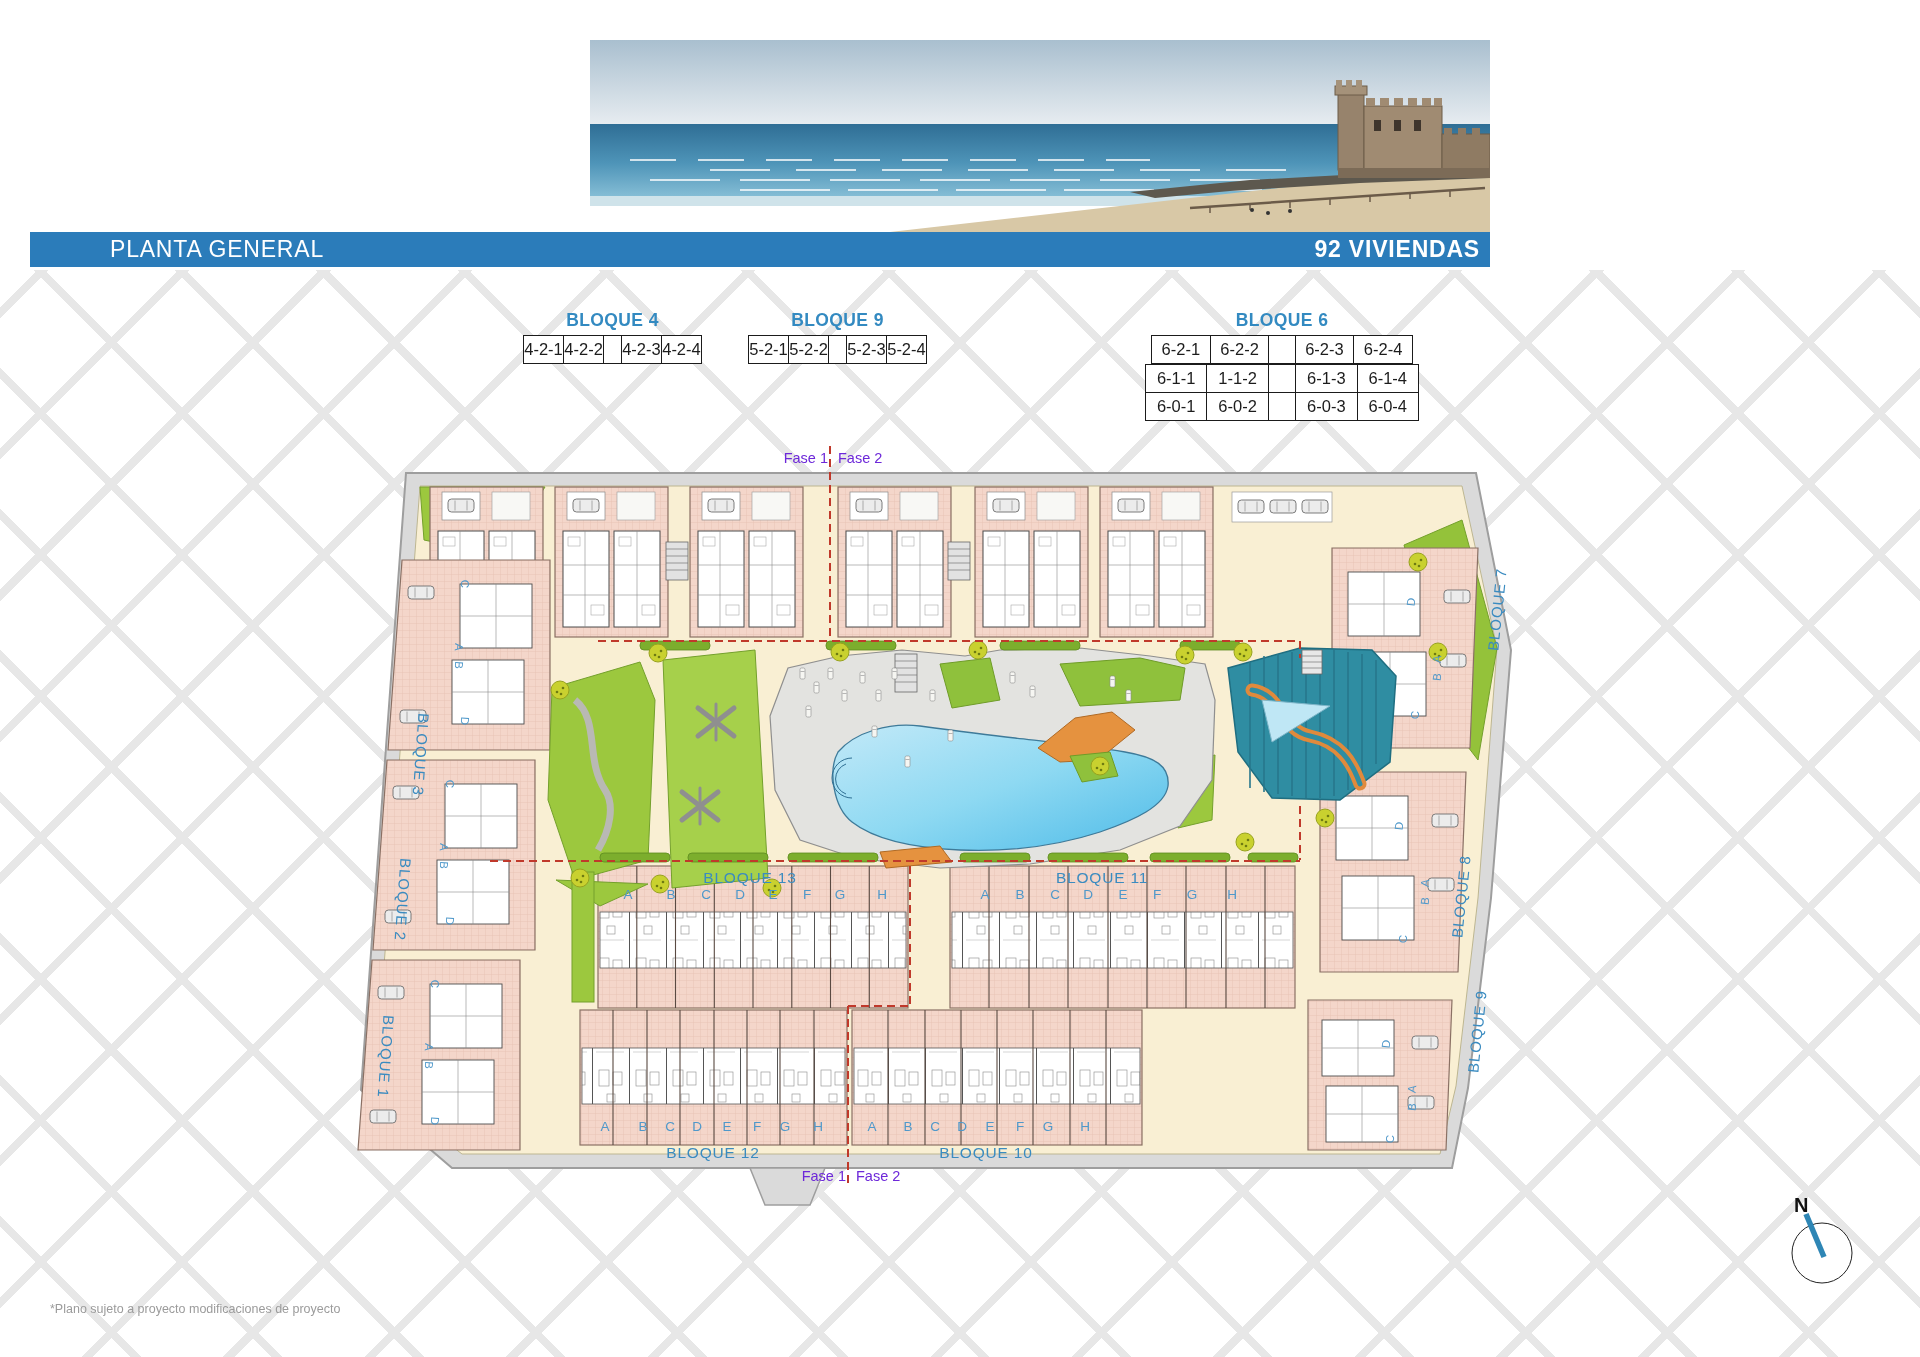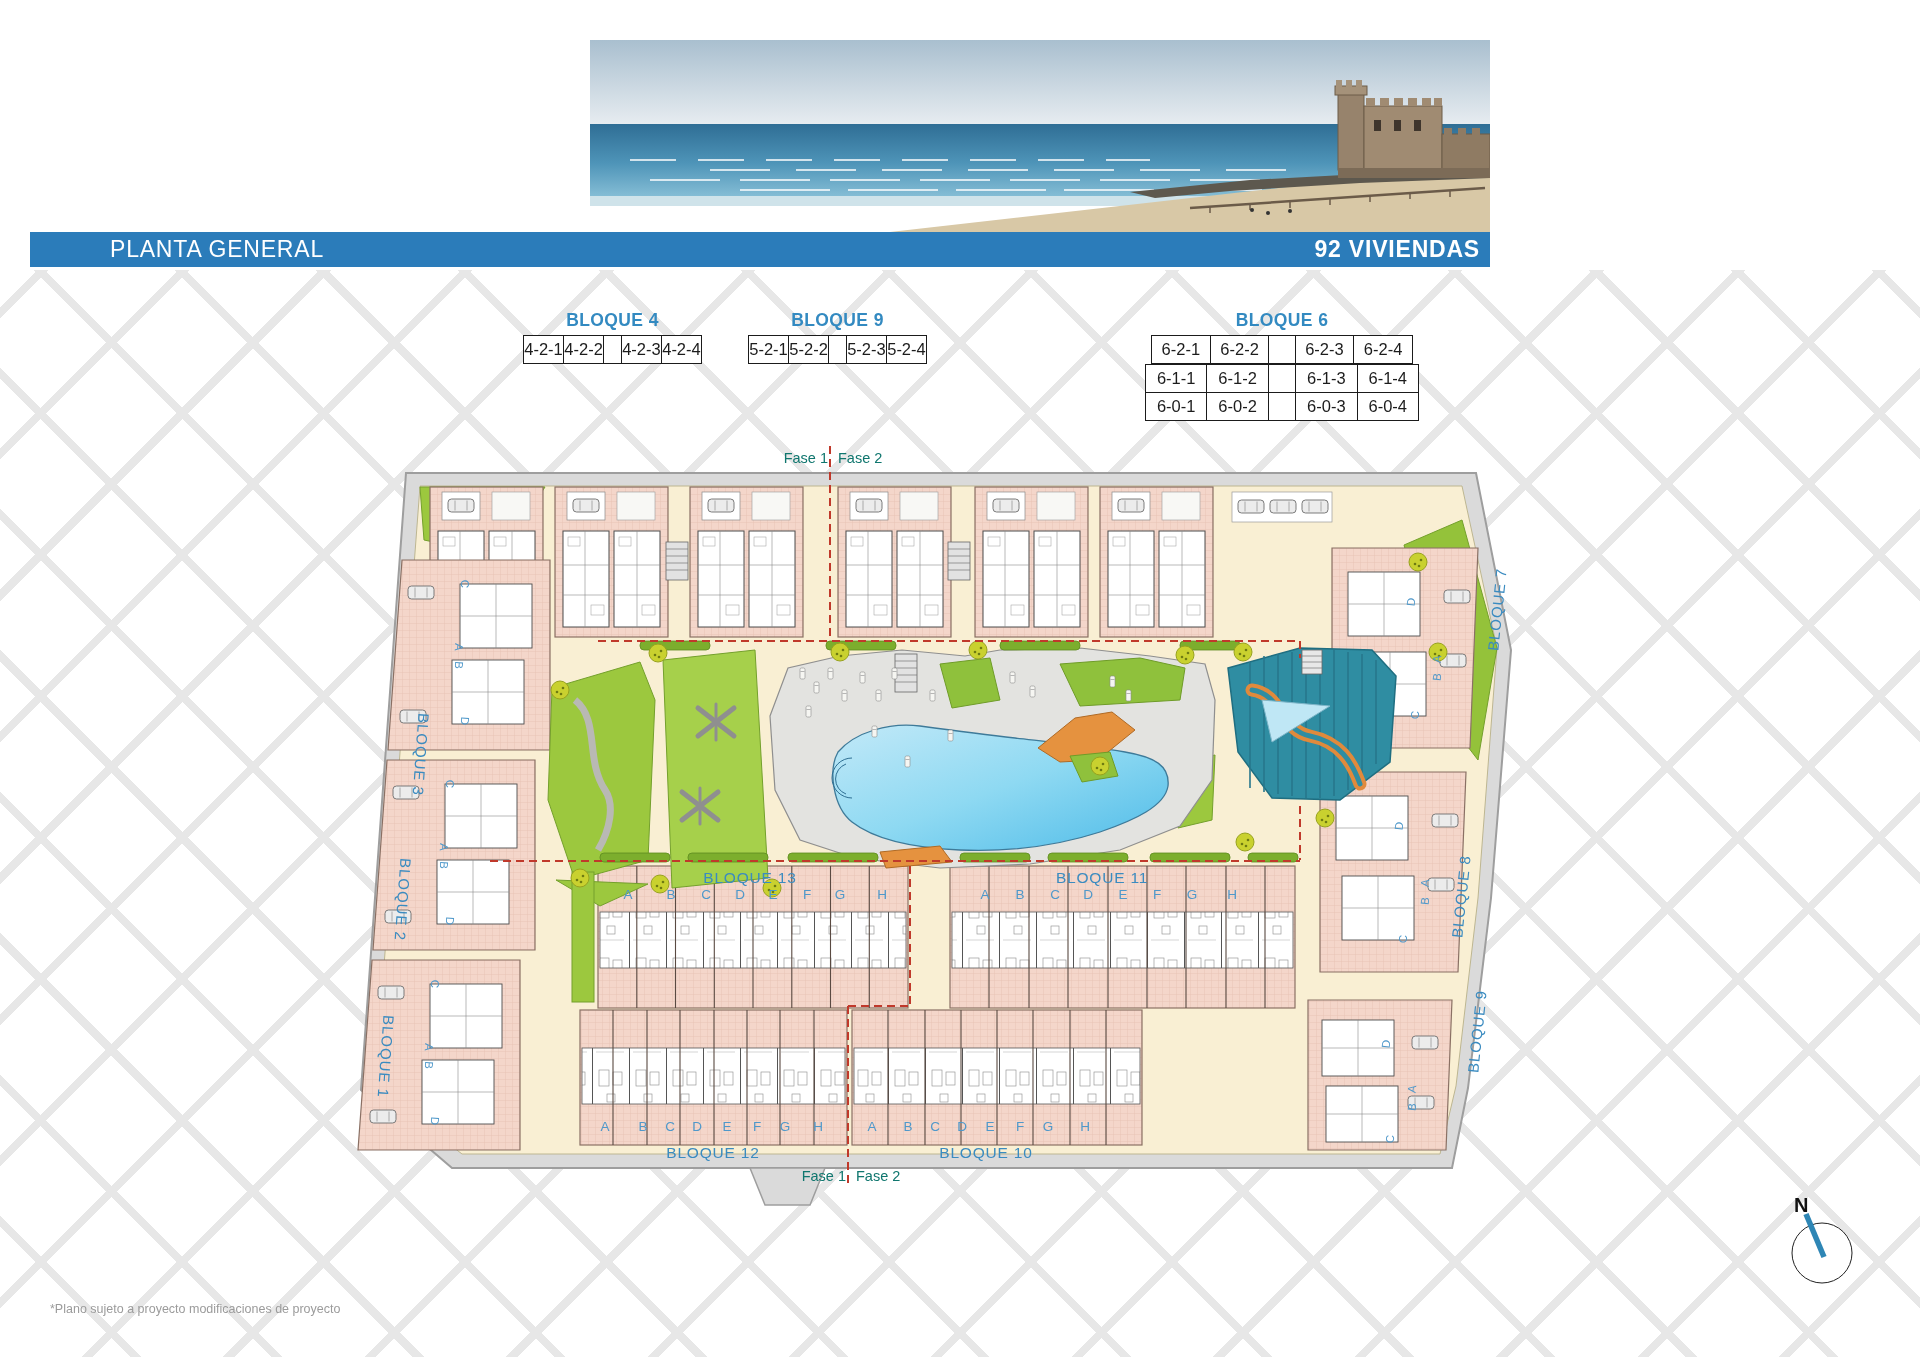--- a/index.html
+++ b/index.html
@@ -20,21 +20,21 @@
   table.ut td{border:1.6px solid #1b1b1b;height:27px;text-align:center;vertical-align:middle;
       font-size:16.5px;color:#1c1c1c;background:#fff;padding:0;}
   .ut-top{width:calc(100% - 12px);margin:0 6px;}
   .ut-bot{width:100%;}
   .rowname{font-size:15.5px;letter-spacing:.8px;color:#3a8bc0;text-align:center;}
   .ul{font-size:13.5px;color:#4f98ca;width:16px;text-align:center;}
   .sidelbl{font-size:15px;letter-spacing:1px;color:#3a8bc0;width:90px;text-align:center;white-space:nowrap;}
   .rotL{transform:rotate(94deg);}
   .rotR{transform:rotate(-84deg);}
   .cl{font-size:11.5px;color:#4f98ca;width:14px;text-align:center;}
-  .fase{font-size:14.5px;color:#0f766e;white-space:nowrap;}
+  .fase{font-size:14.5px;color:#6d28d9;white-space:nowrap;}
   .fase.r{width:100px;text-align:right;}
   .north{font-size:20px;font-weight:600;color:#111;}
   .footnote{left:50px;top:1302px;font-size:12.5px;color:#9b9b9b;}
 </style>
 </head>
 <body>
 
 <div class="page">
 
   <div class="abs lattice"></div>
@@ -395,21 +395,21 @@
         <colgroup>
           <col style="width:22.5%">
           <col style="width:22.5%">
           <col style="width:10%">
           <col style="width:22.5%">
           <col style="width:22.5%">
         </colgroup>
       <tbody>
           <tr>
             <td>6-1-1</td>
-            <td>6-1-2</td>
+            <td>1-1-2</td>
             <td></td>
             <td>6-1-3</td>
             <td>6-1-4</td>
           </tr>
       <tr>
             <td>6-0-1</td>
             <td>6-0-2</td>
             <td></td>
             <td>6-0-3</td>
             <td>6-0-4</td>

